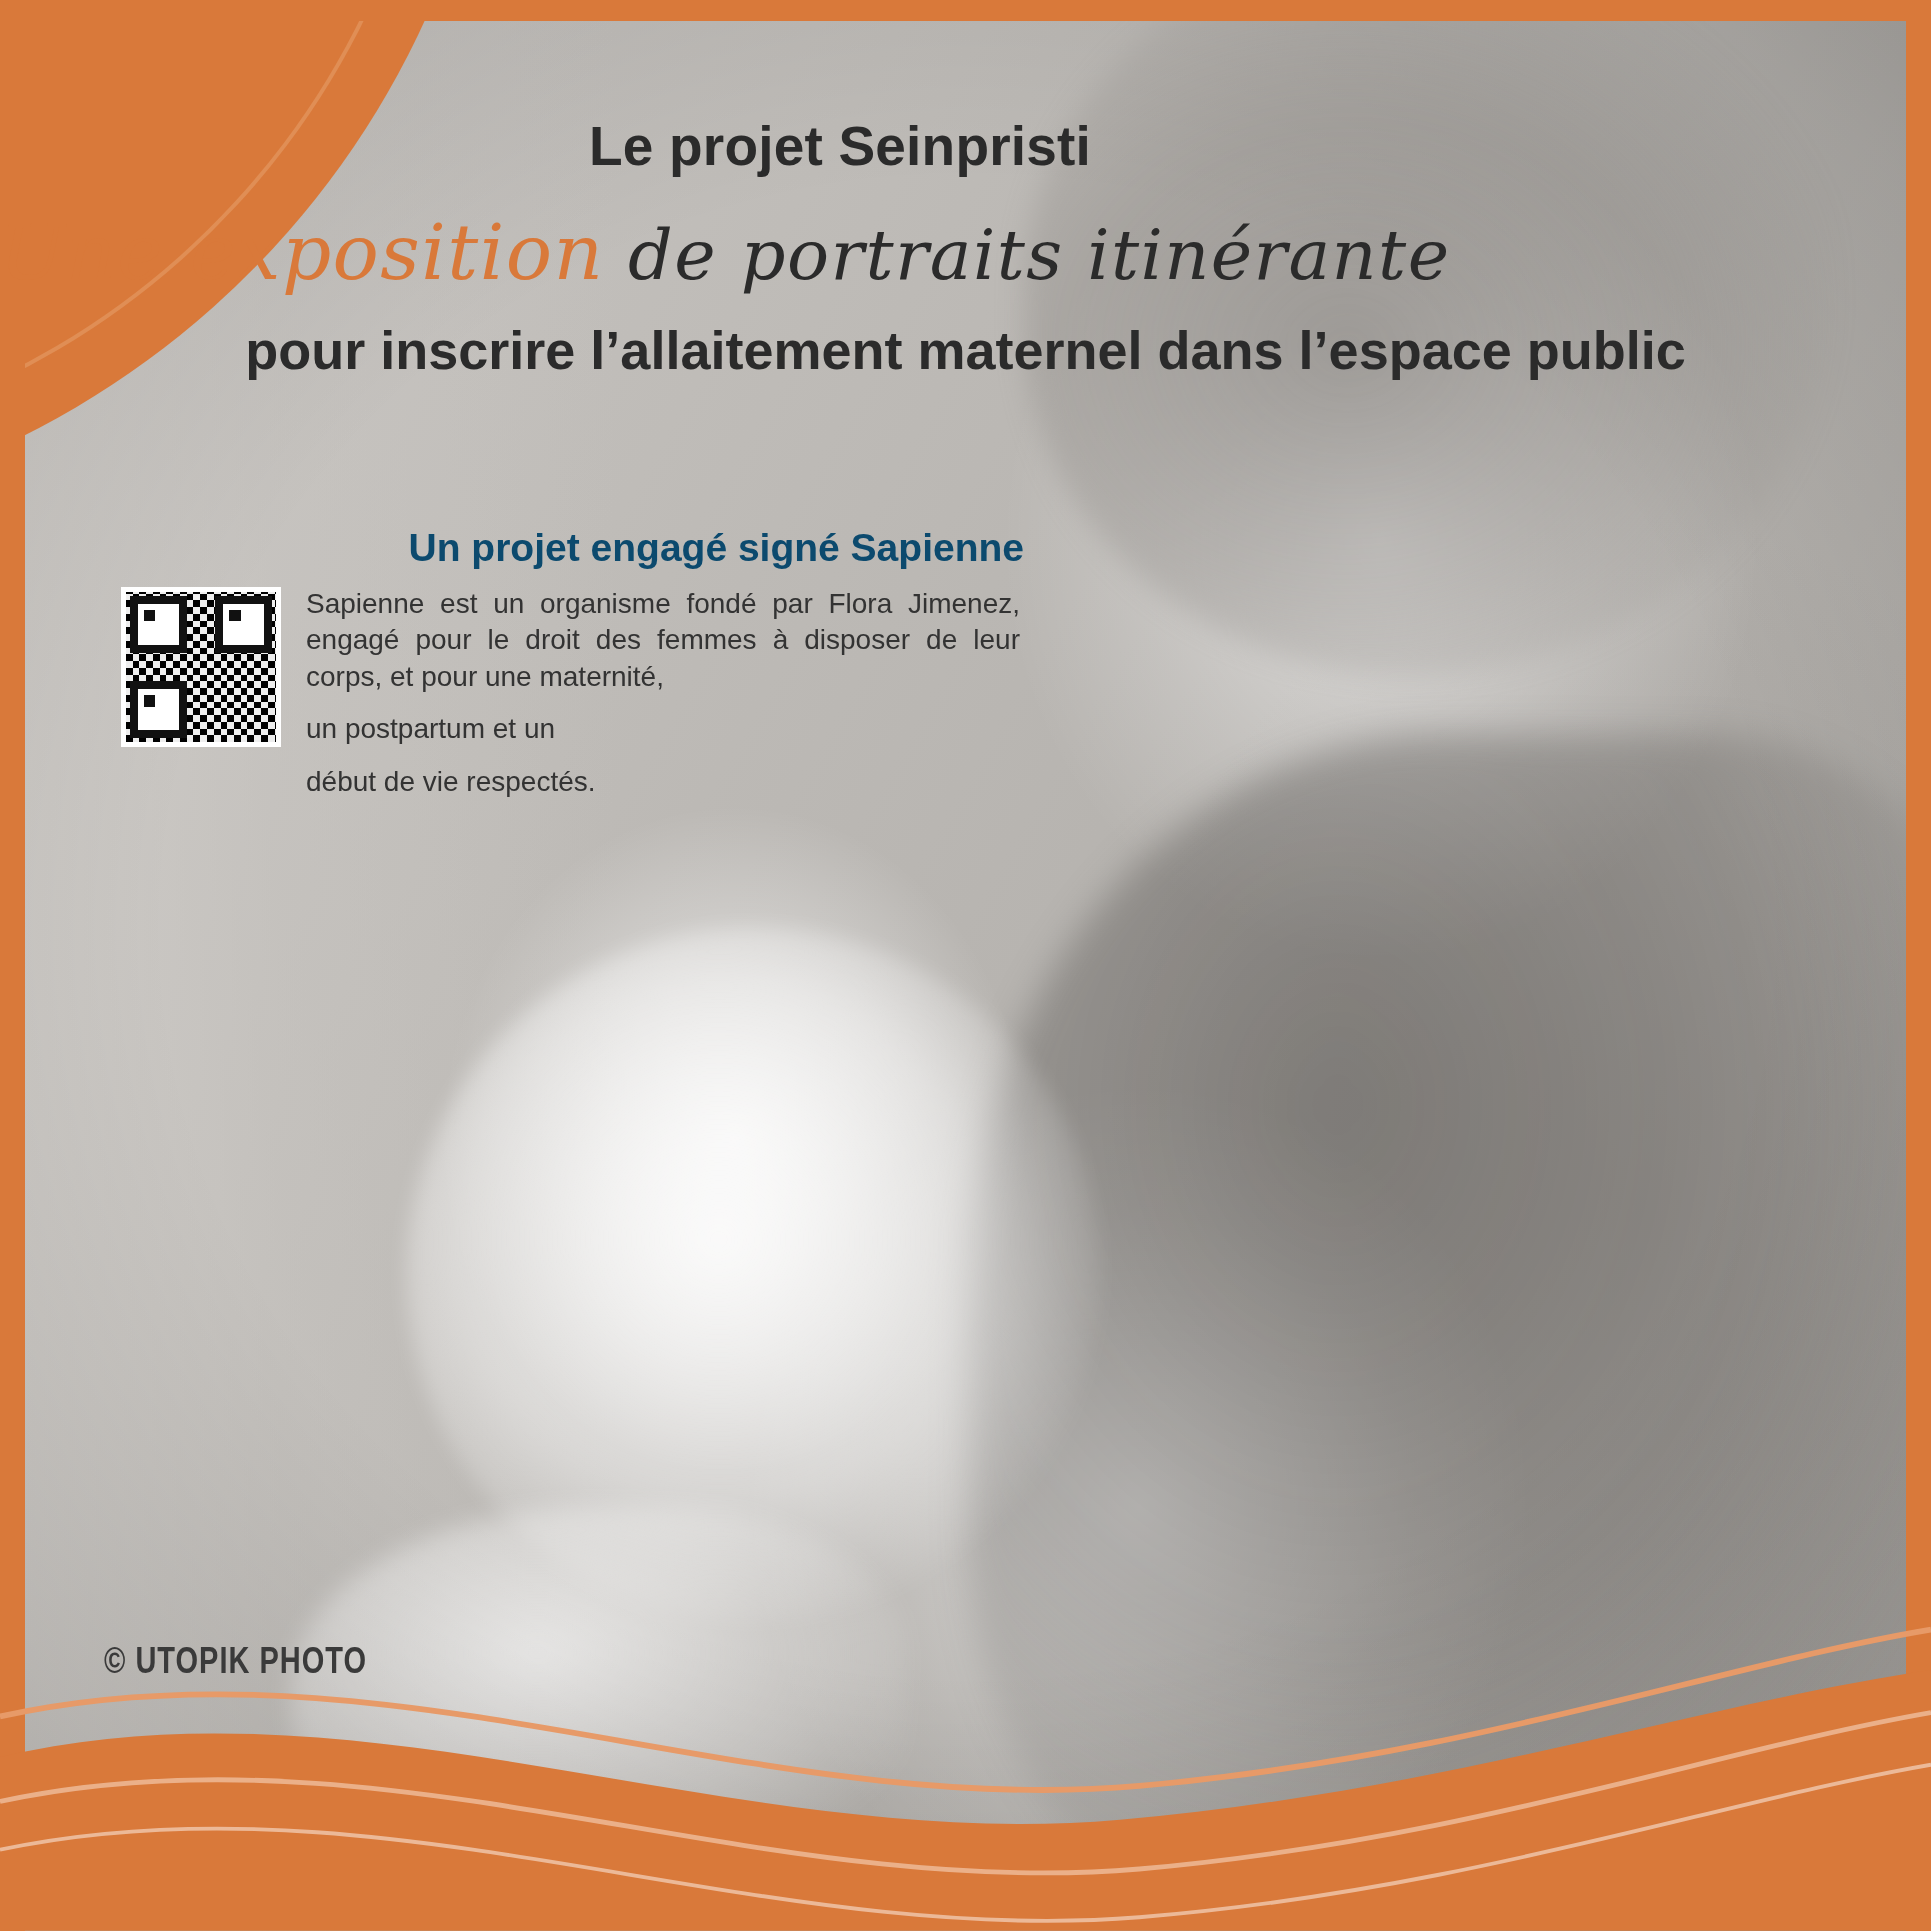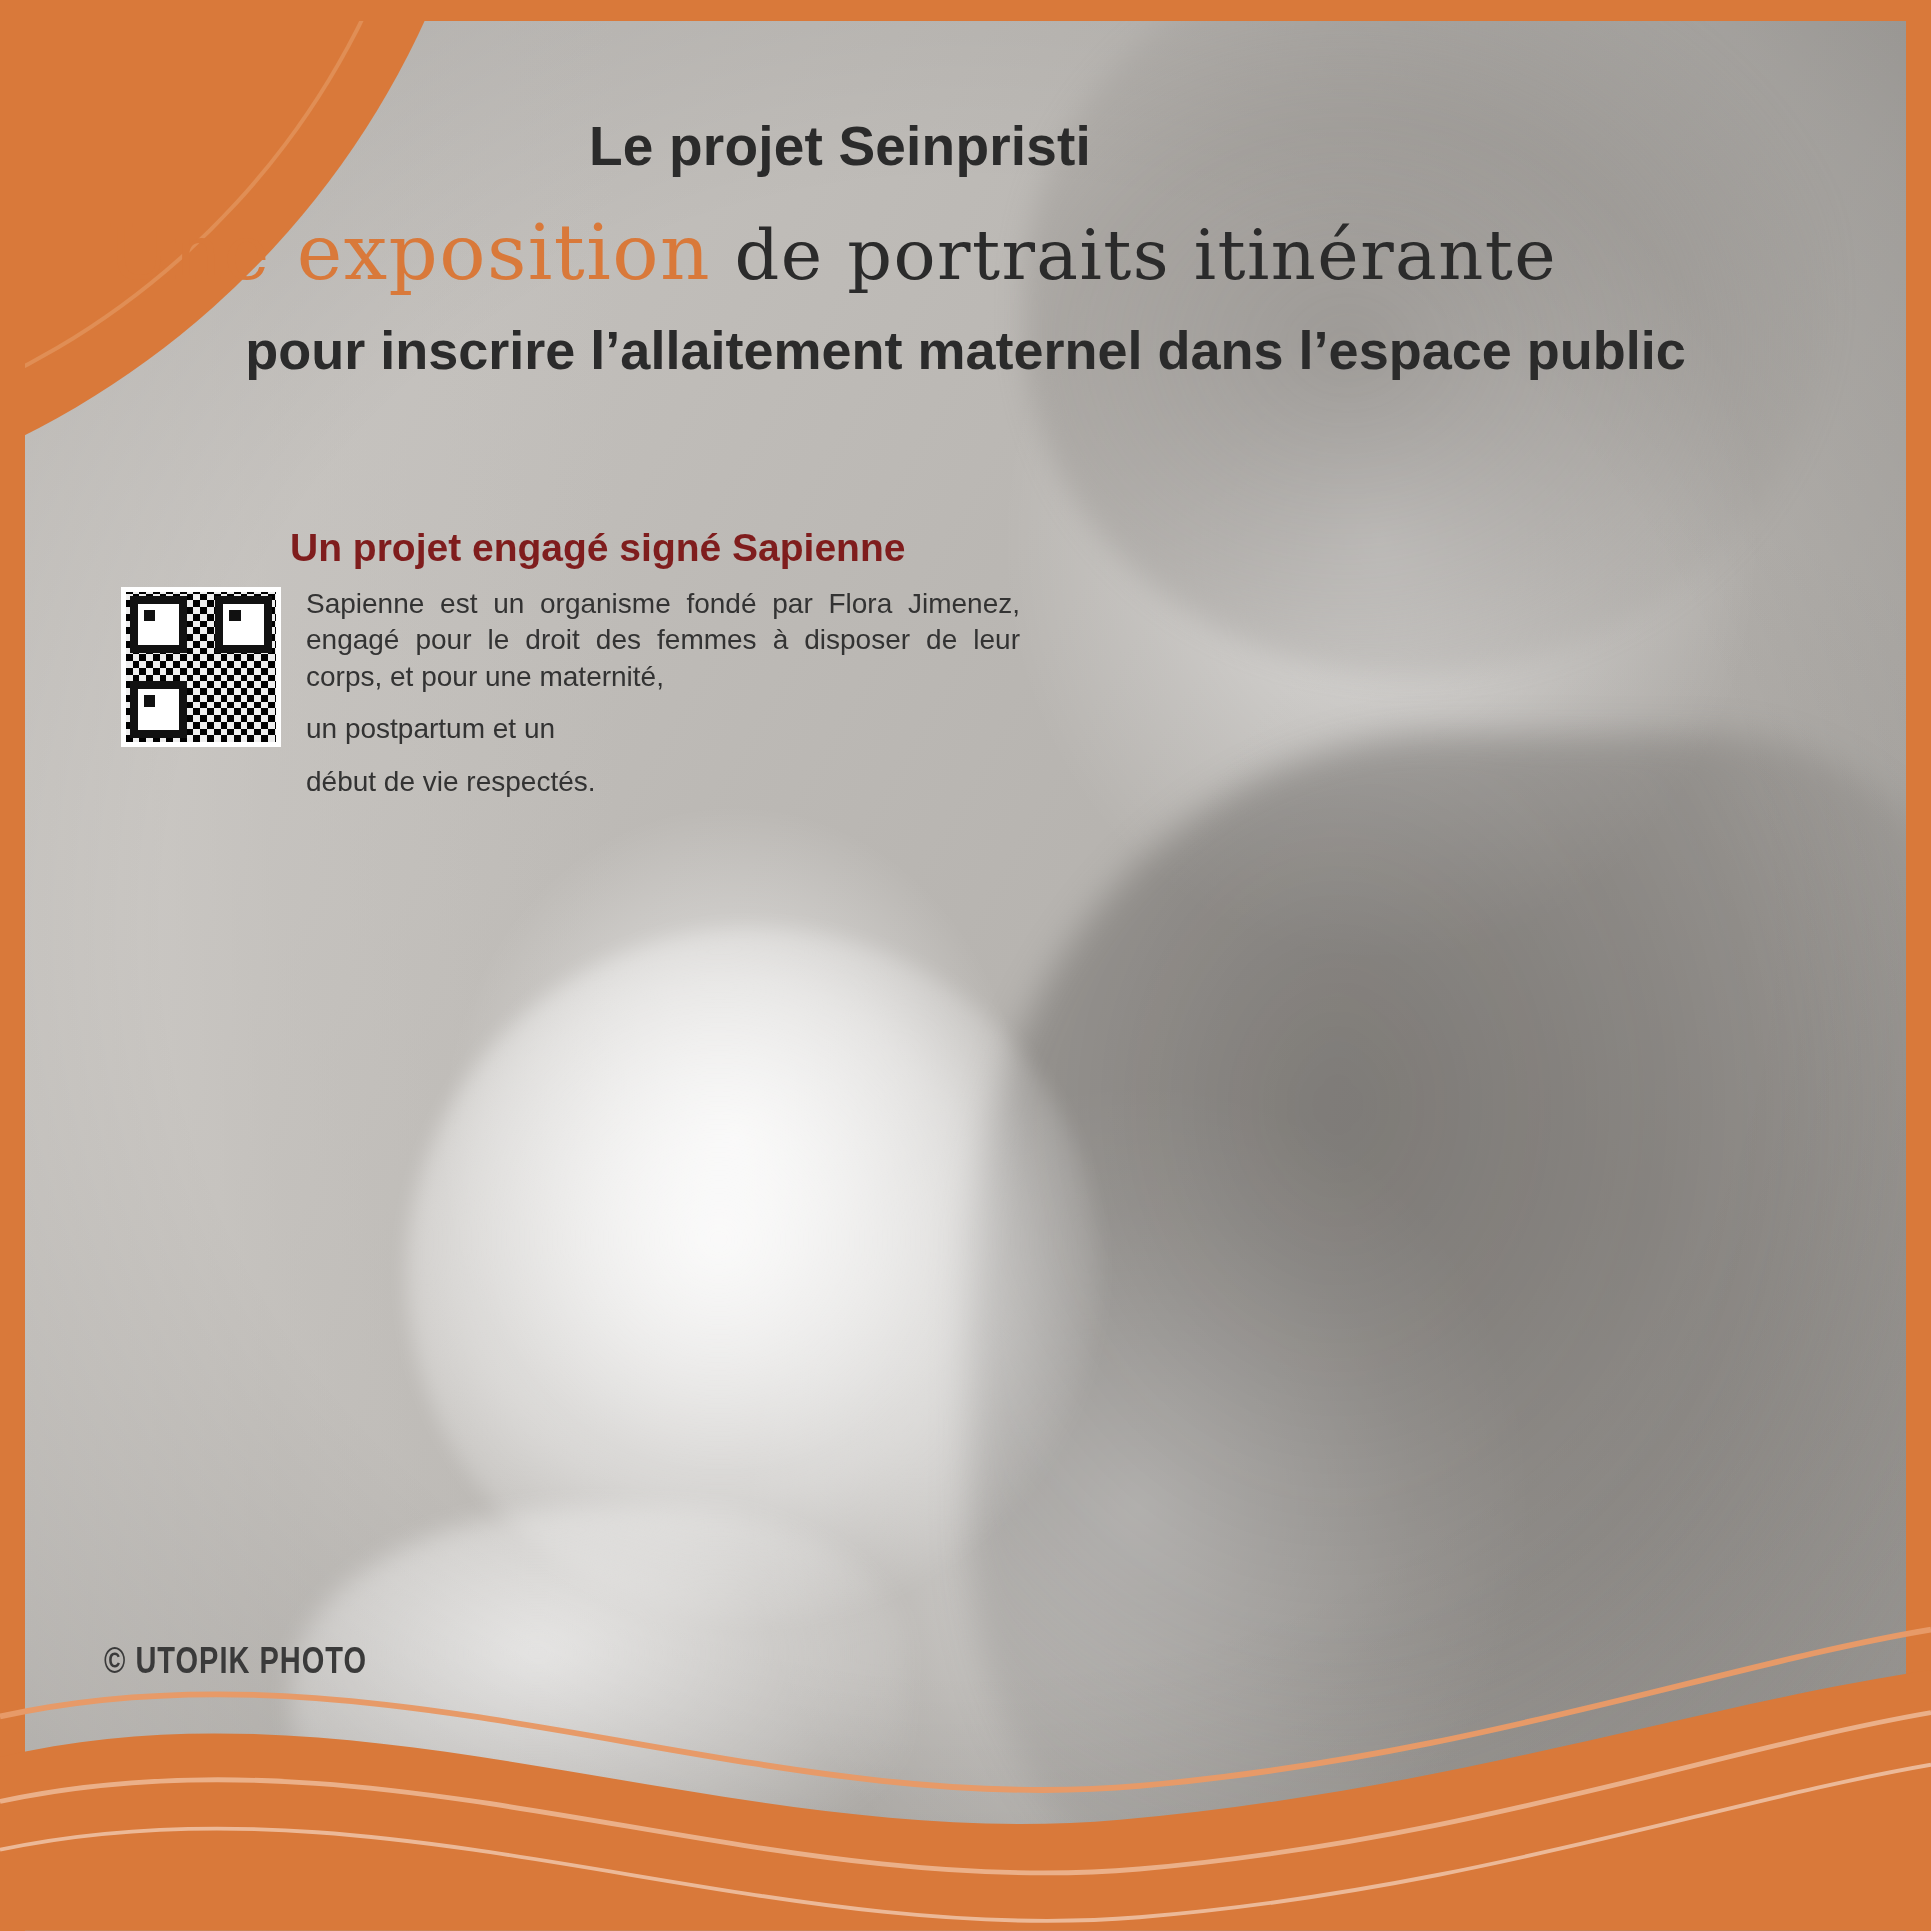--- a/index.html
+++ b/index.html
@@ -131,22 +131,23 @@
     text-align: center;
     font-size: 55px;
     font-weight: bold;
     color: #2b2b2b;
     letter-spacing: 0.2px;
   }
   .headline-script {
     position: absolute;
     left: 0; top: 208px;
     width: 1557px;
-    text-align: right;
+    text-align: left;
     font-family: "DejaVu Serif", serif;
+    font-style: italic;
     font-size: 70px;
     color: #2b2b2b;
     letter-spacing: 1.4px;
     white-space: nowrap;
   }
   .headline-script .accent {
     color: #d9793a;
     font-size: 77px;
   }
   .headline-2 {
@@ -160,22 +161,23 @@
   }
 
   .about {
     position: absolute;
     left: 290px; top: 526px;
     width: 734px;
   }
   .about-title {
     font-size: 39px;
     font-weight: bold;
-    color: #7f1d1d;
+    color: #0c4a6e;
     margin: 0 0 15.4px 0;
+    text-align: right;
   }
   .qr {
     position: absolute;
     left: 121px; top: 587px;
     width: 150px; height: 150px;
     background:
       repeating-linear-gradient(90deg, #111 0 6.8px, #fff 6.8px 13.5px),
       repeating-linear-gradient(0deg, #111 0 6.8px, #fff 6.8px 13.5px);
     background-blend-mode: difference;
     border: 5.8px solid #fff;

